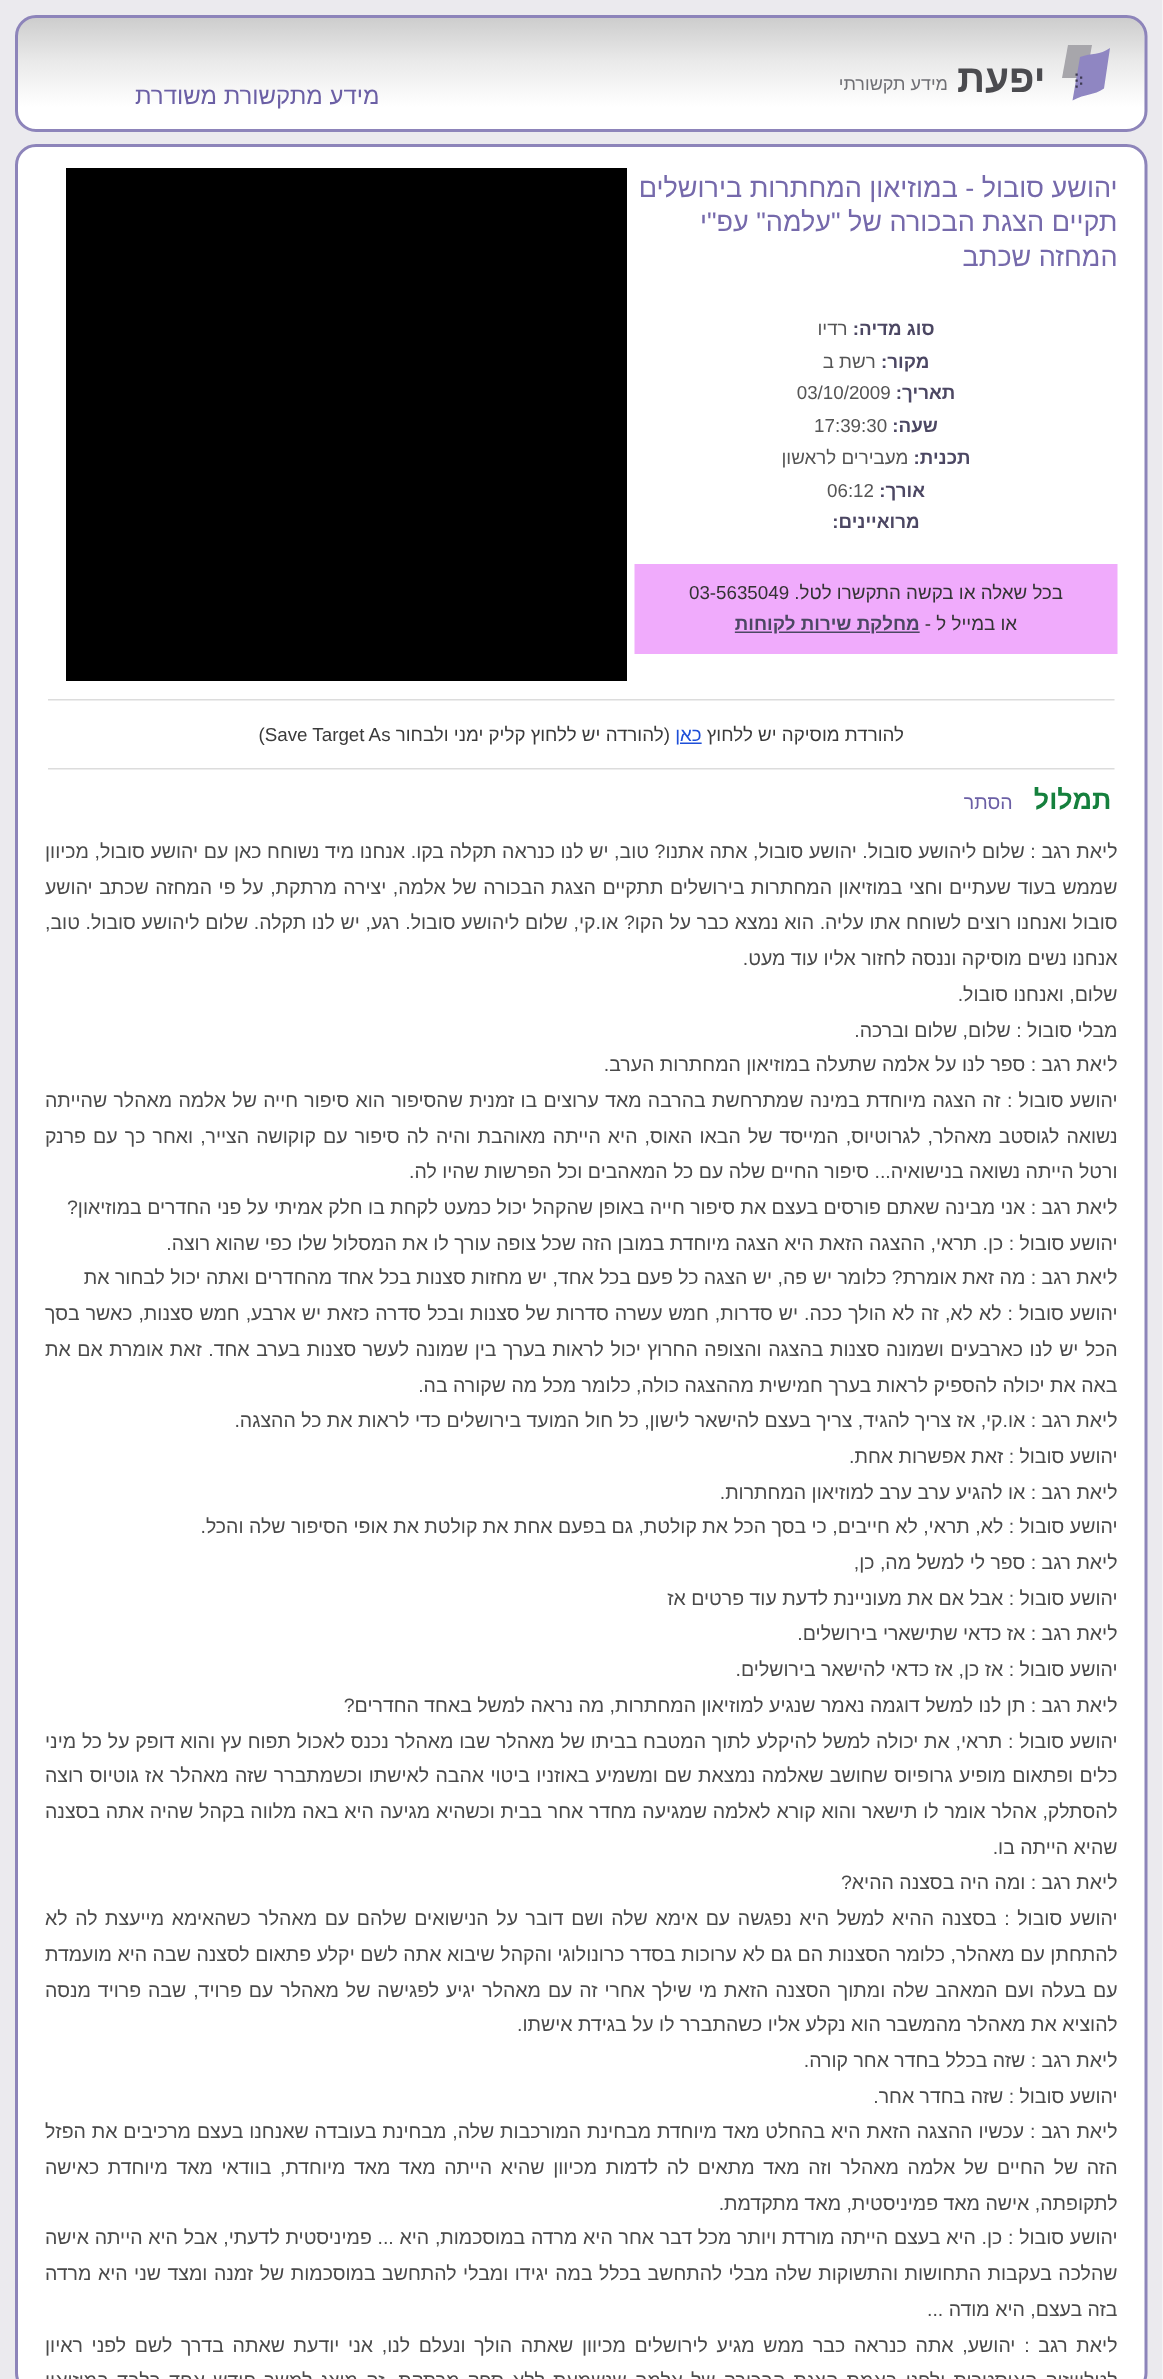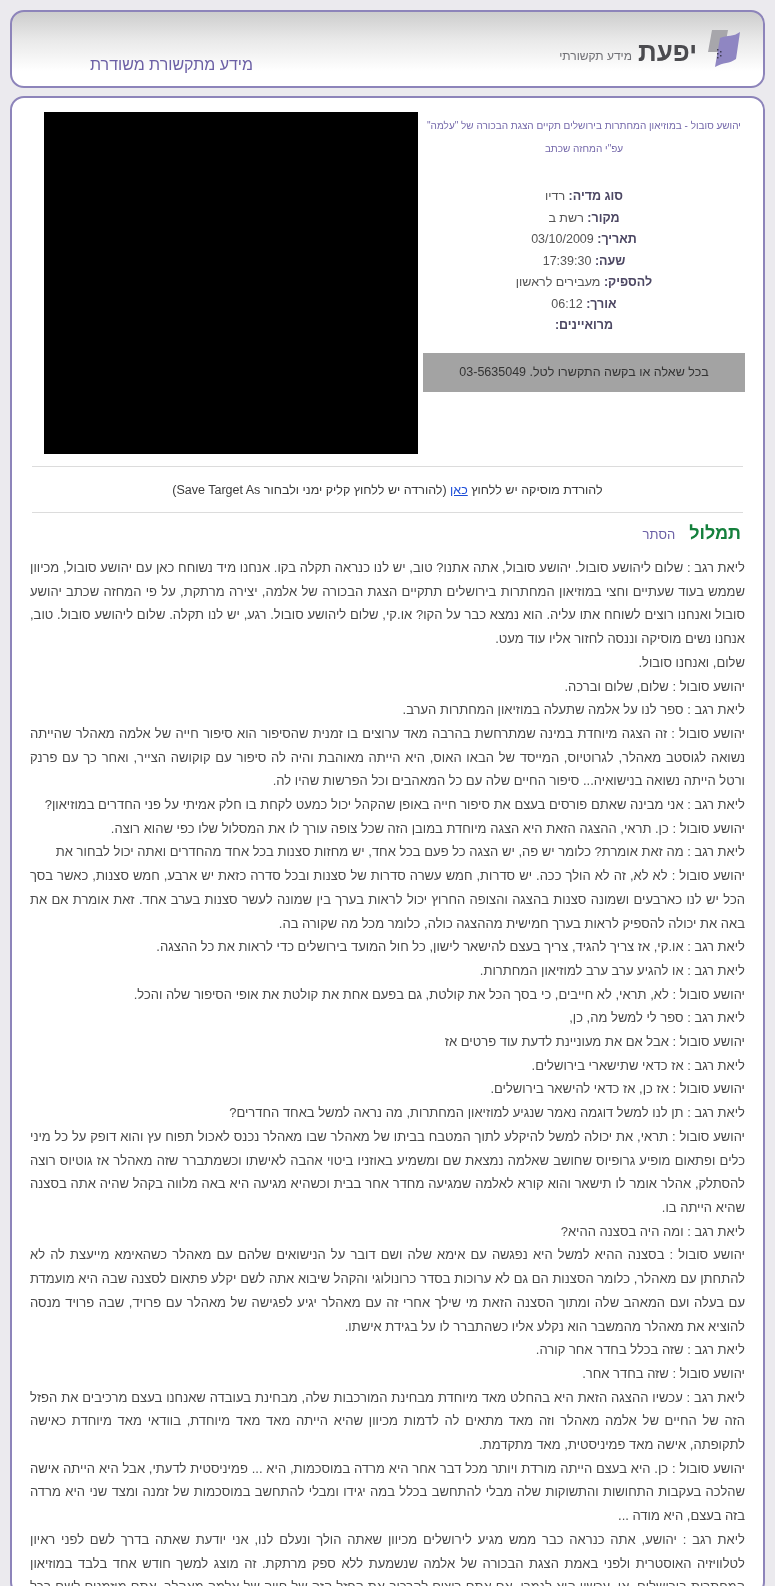--- a/index.html
+++ b/index.html
@@ -37,30 +37,30 @@
   
   .content-card{
     margin-top:8px;
     height:1500px;
     padding:14px 18px 0 18px;
     overflow:hidden;
   }
   .top-section{display:flex;justify-content:space-between;align-items:flex-start;}
   .info-col{width:322px;text-align:center;padding-top:2px;}
   .item-title{
-    font-size:10px;line-height:23px;color:#7569ab;
-    margin:0 0 26px 0;font-weight:normal;
+    font-size:18px;line-height:23px;color:#7569ab;
+    margin:0 0 26px 0;font-weight:normal;text-align:right;
   }
   .meta-list{font-size:12.5px;line-height:21.5px;}
   .meta-row{white-space:nowrap;}
   .meta-label{font-weight:bold;color:#4c4763;}
   .meta-value{color:#555;}
   .contact-box{
     margin-top:16px;
-    background:#a3a3a3;
+    background:#f0abfc;
     padding:9px 10px;
     font-size:12.5px;line-height:21px;color:#333;
   }
   .contact-link{color:#4c4763;font-weight:bold;text-decoration:underline;cursor:pointer;}
   .media-box{
     width:374px;height:342px;background:#000;
     margin-left:14px;flex:none;
   }
   .divider{border:none;border-top:1px solid #dcdcdc;margin:12px 2px 0 2px;}
   .download-row{
@@ -101,53 +101,55 @@
 <div class="card content-card">
 
   <div class="top-section">
     <div class="info-col">
       <h1 class="item-title">יהושע סובול - במוזיאון המחתרות בירושלים תקיים הצגת הבכורה של "עלמה" עפ"י המחזה שכתב</h1>
       <div class="meta-list">
           <div class="meta-row"><span class="meta-label">סוג מדיה:</span><span class="meta-value"> רדיו</span></div>
           <div class="meta-row"><span class="meta-label">מקור:</span><span class="meta-value"> רשת ב</span></div>
           <div class="meta-row"><span class="meta-label">תאריך:</span><span class="meta-value"> 03/10/2009</span></div>
           <div class="meta-row"><span class="meta-label">שעה:</span><span class="meta-value"> 17:39:30</span></div>
-          <div class="meta-row"><span class="meta-label">להספיק:</span><span class="meta-value"> מעבירים לראשון</span></div>
+          <div class="meta-row"><span class="meta-label">תכנית:</span><span class="meta-value"> מעבירים לראשון</span></div>
           <div class="meta-row"><span class="meta-label">אורך:</span><span class="meta-value"> 06:12</span></div>
           <div class="meta-row"><span class="meta-label">מרואיינים:</span><span class="meta-value"> </span></div>
         </div>
       <div class="contact-box">
         <div>בכל שאלה או בקשה התקשרו לטל. 03-5635049</div>
+        <div><span>או במייל ל - </span><a class="contact-link">מחלקת שירות לקוחות</a></div>
       </div>
     </div>
     <div class="media-box"></div>
   </div>
 
   <hr class="divider">
 
   <div class="download-row"><span>להורדת מוסיקה יש ללחוץ </span><a class="download-link">כאן</a><span> (להורדה יש ללחוץ קליק ימני ולבחור Save Target As)</span></div>
 
   <hr class="divider" style="margin-top:0;">
 
   <div class="transcript-header">
     <span class="transcript-title">תמלול</span>
     <a class="transcript-hide">הסתר</a>
   </div>
 
   <div class="transcript">
       <p>ליאת רגב : שלום ליהושע סובול. יהושע סובול, אתה אתנו? טוב, יש לנו כנראה תקלה בקו. אנחנו מיד נשוחח כאן עם יהושע סובול, מכיוון שממש בעוד שעתיים וחצי במוזיאון המחתרות בירושלים תתקיים הצגת הבכורה של אלמה, יצירה מרתקת, על פי המחזה שכתב יהושע סובול ואנחנו רוצים לשוחח אתו עליה. הוא נמצא כבר על הקו? או.קי, שלום ליהושע סובול. רגע, יש לנו תקלה. שלום ליהושע סובול. טוב, אנחנו נשים מוסיקה וננסה לחזור אליו עוד מעט.</p>
       <p>שלום, ואנחנו סובול.</p>
-      <p>יהושע סובול : שלום, שלום וברכה.</p>
+      <p>מבלי סובול : שלום, שלום וברכה.</p>
       <p>ליאת רגב : ספר לנו על אלמה שתעלה במוזיאון המחתרות הערב.</p>
       <p>יהושע סובול : זה הצגה מיוחדת במינה שמתרחשת בהרבה מאד ערוצים בו זמנית שהסיפור הוא סיפור חייה של אלמה מאהלר שהייתה נשואה לגוסטב מאהלר, לגרוטיוס, המייסד של הבאו האוס, היא הייתה מאוהבת והיה לה סיפור עם קוקושה הצייר, ואחר כך עם פרנק ורטל הייתה נשואה בנישואיה... סיפור החיים שלה עם כל המאהבים וכל הפרשות שהיו לה.</p>
       <p>ליאת רגב : אני מבינה שאתם פורסים בעצם את סיפור חייה באופן שהקהל יכול כמעט לקחת בו חלק אמיתי על פני החדרים במוזיאון?</p>
       <p>יהושע סובול : כן. תראי, ההצגה הזאת היא הצגה מיוחדת במובן הזה שכל צופה עורך לו את המסלול שלו כפי שהוא רוצה.</p>
       <p>ליאת רגב : מה זאת אומרת? כלומר יש פה, יש הצגה כל פעם בכל אחד, יש מחזות סצנות בכל אחד מהחדרים ואתה יכול לבחור את</p>
       <p>יהושע סובול : לא לא, זה לא הולך ככה. יש סדרות, חמש עשרה סדרות של סצנות ובכל סדרה כזאת יש ארבע, חמש סצנות, כאשר בסך הכל יש לנו כארבעים ושמונה סצנות בהצגה והצופה החרוץ יכול לראות בערך בין שמונה לעשר סצנות בערב אחד. זאת אומרת אם את באה את יכולה להספיק לראות בערך חמישית מההצגה כולה, כלומר מכל מה שקורה בה.</p>
       <p>ליאת רגב : או.קי, אז צריך להגיד, צריך בעצם להישאר לישון, כל חול המועד בירושלים כדי לראות את כל ההצגה.</p>
+      <p>יהושע סובול : זאת אפשרות אחת.</p>
       <p>ליאת רגב : או להגיע ערב ערב למוזיאון המחתרות.</p>
       <p>יהושע סובול : לא, תראי, לא חייבים, כי בסך הכל את קולטת, גם בפעם אחת את קולטת את אופי הסיפור שלה והכל.</p>
       <p>ליאת רגב : ספר לי למשל מה, כן,</p>
       <p>יהושע סובול : אבל אם את מעוניינת לדעת עוד פרטים אז</p>
       <p>ליאת רגב : אז כדאי שתישארי בירושלים.</p>
       <p>יהושע סובול : אז כן, אז כדאי להישאר בירושלים.</p>
       <p>ליאת רגב : תן לנו למשל דוגמה נאמר שנגיע למוזיאון המחתרות, מה נראה למשל באחד החדרים?</p>
       <p>יהושע סובול : תראי, את יכולה למשל להיקלע לתוך המטבח בביתו של מאהלר שבו מאהלר נכנס לאכול תפוח עץ והוא דופק על כל מיני כלים ופתאום מופיע גרופיוס שחושב שאלמה נמצאת שם ומשמיע באוזניו ביטוי אהבה לאישתו וכשמתברר שזה מאהלר אז גוטיוס רוצה להסתלק, אהלר אומר לו תישאר והוא קורא לאלמה שמגיעה מחדר אחר בבית וכשהיא מגיעה היא באה מלווה בקהל שהיה אתה בסצנה שהיא הייתה בו.</p>
       <p>ליאת רגב : ומה היה בסצנה ההיא?</p>
       <p>יהושע סובול : בסצנה ההיא למשל היא נפגשה עם אימא שלה ושם דובר על הנישואים שלהם עם מאהלר כשהאימא מייעצת לה לא להתחתן עם מאהלר, כלומר הסצנות הם גם לא ערוכות בסדר כרונולוגי והקהל שיבוא אתה לשם יקלע פתאום לסצנה שבה היא מועמדת עם בעלה ועם המאהב שלה ומתוך הסצנה הזאת מי שילך אחרי זה עם מאהלר יגיע לפגישה של מאהלר עם פרויד, שבה פרויד מנסה להוציא את מאהלר מהמשבר הוא נקלע אליו כשהתברר לו על בגידת אישתו.</p>

